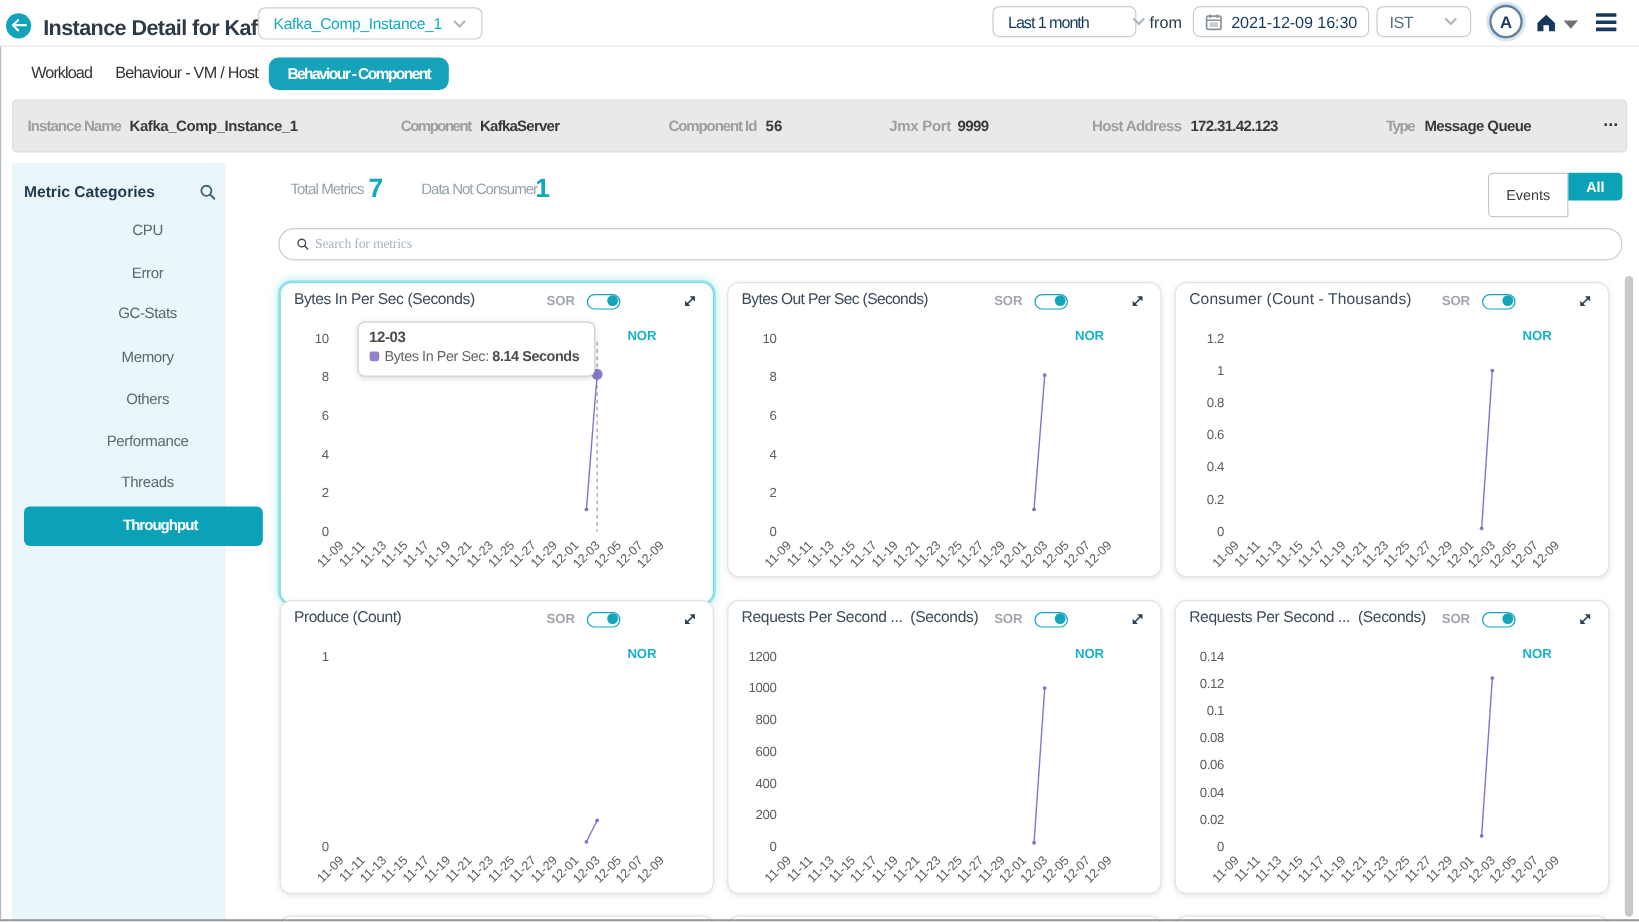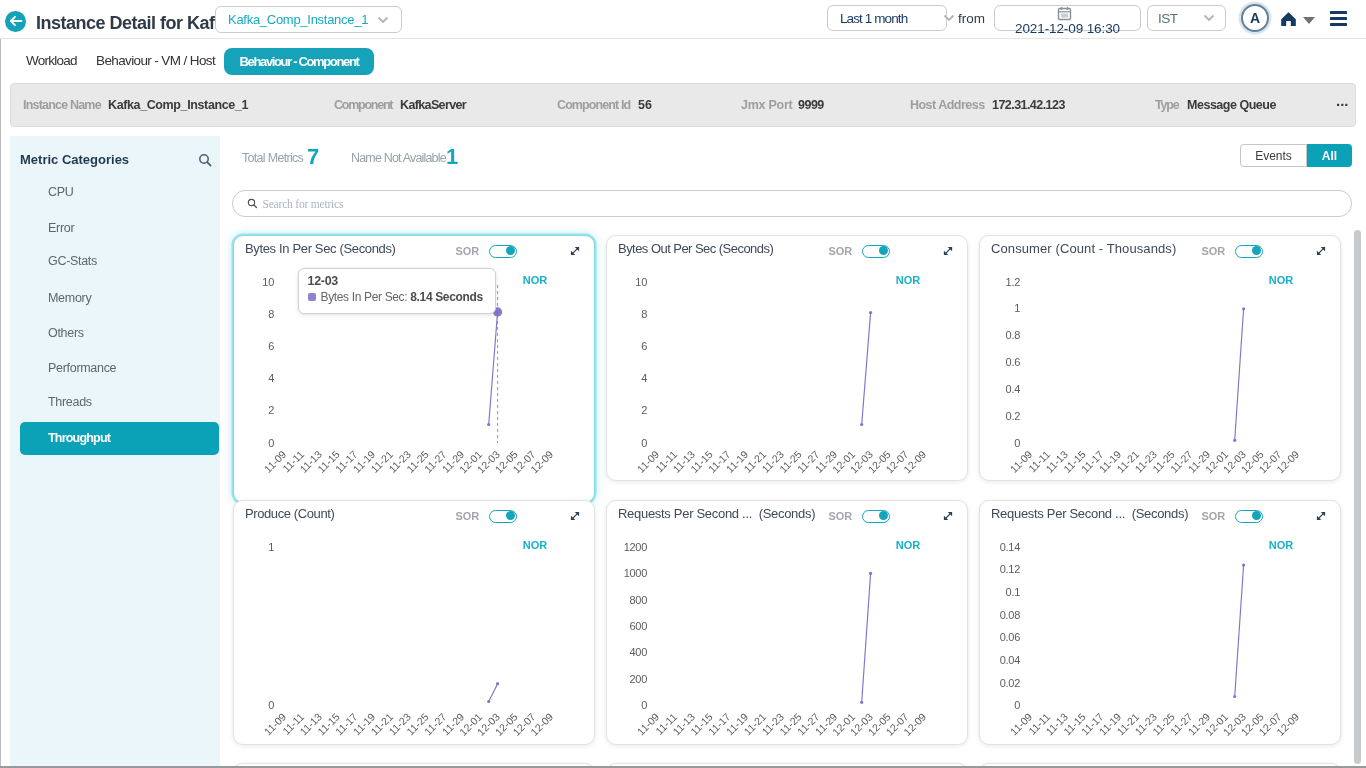--- a/index.html
+++ b/index.html
@@ -12,21 +12,21 @@
 #htitle { position:absolute; left:36px; top:12.5px; font-size:18px; font-weight:bold;
   color:#2f3a48; letter-spacing:-0.5px; white-space:nowrap; }
 .selbox { position:absolute; border:1px solid #c9ccd1; border-radius:6px; background:#fff;
   display:flex; align-items:center; }
 .selbox span { white-space:nowrap; }
 #inst { left:215px; top:6px; width:187px; height:27px; padding:0 12px; }
 #inst span { color:#14abc2; font-size:13px; letter-spacing:-0.28px; flex:1; }
 #rng { left:827px; top:5px; width:120px; height:26px; padding:0 12px;gap:36px; }
 #rng span { color:#16395f; font-size:13.5px; letter-spacing:-0.9px; flex:1; }
 #from { position:absolute; left:958px; top:11px; font-size:13.5px; color:#2c3e50; }
-#date { left:994px; top:5px; width:147px; height:26px; padding:0 9px;flex-direction:column; }
+#date { left:994px; top:5px; width:147px; height:26px; padding:0 9px; }
 #date span { color:#16395f; font-size:13.5px; letter-spacing:-0.1px; }
 #ist { left:1147px; top:5px; width:79px; height:26px; padding:0 10px; }
 #ist span { color:#56707f; font-size:13.5px; letter-spacing:-0.5px; flex:1; }
 #avatar { position:absolute; left:1241px; top:4px; width:28px; height:28px; border-radius:50%;
   background:#fff; border:2px solid #62819c; box-shadow:0 0 0 2.5px #dae6ee;
   display:flex; align-items:center; justify-content:center;
   font-weight:bold; font-size:14px; color:#16395f; }
 #homewrap { position:absolute; left:1280px; top:11px; display:flex; align-items:center; }
 #homecaret { width:0; height:0; border-left:6px solid transparent; border-right:6px solid transparent;
   border-top:7px solid #6d7278; margin-left:6px; margin-top:3px; }
@@ -41,32 +41,32 @@
   display:flex; align-items:center; justify-content:center; white-space:nowrap; }
 
 
 #info { position:absolute; left:10px; top:83px; width:1346px; height:44px; background:#e9e9e9;
   border:1px solid #dcdcdc; border-radius:4px; }
 #info span { position:absolute; top:14px; font-size:12.5px; font-weight:bold; white-space:nowrap; }
 .lbl { color:#9c9ea1; }
 .val { color:#3a3a3a; }
 
 
-#side { position:absolute; left:10px; top:136px; width:210px; height:632px; background:#eaf6fa; }
+#side { position:absolute; left:10px; top:136px; width:178px; height:632px; background:#eaf6fa;text-align:center; }
 #side h3 { position:absolute; left:10px; top:16px; font-size:13px; color:#1f3a50; }
 .si { position:absolute; left:38px; width:150px; height:30px; line-height:30px;
   font-size:12.5px; letter-spacing:-0.3px; color:#5d676e; }
 .si.active { left:10px; width:199px; height:33px; line-height:33px; background:#0ba2b8;
   border-radius:5px; color:#fff; font-weight:bold; letter-spacing:-0.8px; padding-left:28px; }
 #side .mg { position:absolute; right:8px; top:17px; width:14px; height:14px; color:#43606f; }
 
 
 .mh { position:absolute; font-size:12.5px; color:#96a2a9; }
 .bignum { position:absolute; font-size:22px; line-height:22px; font-weight:bold; color:#11a7bd; }
-#events { position:absolute; left:1240px; top:144px; width:67px; height:23px; background:#fff;
+#events { position:absolute; left:1240px; top:144px; width:67px; height:37px; background:#fff;
   border:1px solid #c6c6c6; border-radius:4px 0 0 4px; color:#3c3c3c; font-size:12px;
   display:flex; align-items:center; justify-content:center; }
 #allbtn { position:absolute; left:1307px; top:144px; width:45px; height:23px; background:#0ba2b8;
   border-radius:0 4px 4px 0; color:#fff; font-size:12px; font-weight:bold;
   display:flex; align-items:center; justify-content:center; }
 #search { position:absolute; left:232px; top:190px; width:1120px; height:27px; background:#fff;
   border:1px solid #c9ccd1; border-radius:13px; display:flex; align-items:center; padding:0 14px; }
 #search .mg { width:10.5px; height:10.5px; color:#4a4f54; margin-right:5px; flex:none; }
 #search span { font-family:"Liberation Serif", serif; font-size:11.5px; letter-spacing:-0.2px;
   color:#aab4c2; }
@@ -193,21 +193,21 @@
     <div class="si" style="top:110px">GC-Stats</div>
     <div class="si" style="top:147px">Memory</div>
     <div class="si" style="top:182px">Others</div>
     <div class="si" style="top:217px">Performance</div>
     <div class="si" style="top:251px">Threads</div>
     <div class="si active" style="top:286px">Throughput</div>
 </div>
 
 <span class="mh" style="left:242px;top:151px;letter-spacing:-0.7px">Total Metrics</span>
 <span class="bignum" style="left:307px;top:146px">7</span>
-<span class="mh" style="left:351px;top:151px;letter-spacing:-0.82px">Name Not Available</span>
+<span class="mh" style="left:351px;top:151px;letter-spacing:-0.82px">Data Not Consumer</span>
 <span class="bignum" style="left:446px;top:146px">1</span>
 <div id="events">Events</div>
 <div id="allbtn">All</div>
 <div id="search">
     <svg class="mg" viewBox="0 0 14 14">
       <circle cx="6" cy="6" r="4.2" fill="none" stroke="currentColor" stroke-width="1.5"></circle>
       <line x1="9.2" y1="9.2" x2="12.6" y2="12.6" stroke="currentColor" stroke-width="1.7" stroke-linecap="round"></line>
     </svg>
     <span>Search for metrics</span>
   </div>

